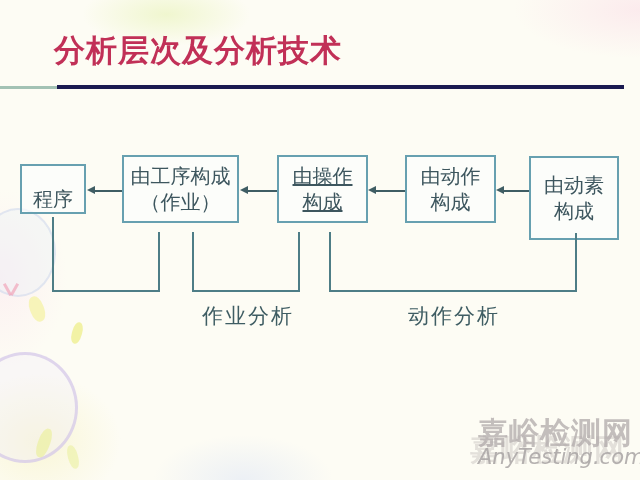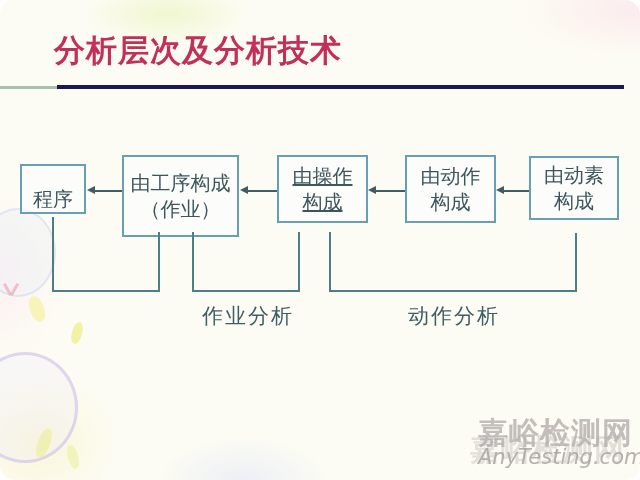--- a/index.html
+++ b/index.html
@@ -6,21 +6,20 @@
   body{font-family:"Liberation Serif","DejaVu Serif",serif;}
   .frame{
     position:relative;width:640px;height:480px;overflow:hidden;
     background-color:#fdfcf4;
     background-image:
       radial-gradient(ellipse 120px 45px at 26% 3%, rgba(239,246,205,0.95), rgba(239,246,205,0) 70%),
       radial-gradient(ellipse 180px 70px at 100% 2%, rgba(250,221,231,0.55), rgba(250,221,231,0) 70%),
       radial-gradient(ellipse 90px 120px at 0% 58%, rgba(252,233,240,0.6), rgba(252,233,240,0) 75%),
       radial-gradient(ellipse 110px 90px at 6% 92%, rgba(248,244,205,0.75), rgba(248,244,205,0) 75%),
       radial-gradient(ellipse 120px 60px at 38% 100%, rgba(219,228,246,0.5), rgba(219,228,246,0) 75%);
-    border-radius: 15px;
   }
   
   .balloon{position:absolute;border-radius:50%;}
   .balloon-left{left:-20px;top:208px;width:72px;height:85px;
     border:2px solid rgba(205,215,235,0.55);background:rgba(230,240,250,0.30);}
   .balloon-bottom{left:-28px;top:352px;width:100px;height:105px;
     border:3px solid rgba(205,190,228,0.60);background:rgba(242,238,250,0.35);}
   .sparkle{position:absolute;border-radius:45%;}
   .sp1{left:72px;top:322px;width:10px;height:22px;background:rgba(240,240,150,0.85);transform:rotate(15deg);}
   .sp2{left:30px;top:296px;width:14px;height:26px;background:rgba(245,242,170,0.80);transform:rotate(-20deg);}
@@ -38,24 +37,24 @@
   .rule-navy{position:absolute;left:57px;top:85px;width:567px;height:4px;background:#1a1a50;}
 
   
   .dbox{
     position:absolute;border:2px solid #67a0b0;background:rgba(252,254,254,0.65);
     display:flex;align-items:center;justify-content:center;text-align:center;
     color:#3d565e;font-size:20px;line-height:26px;box-sizing:border-box;
   }
   .dbox .box-label{white-space:pre-line;}
   .box-program{left:20px;top:164px;width:66px;height:50px;align-items:flex-end;}
-  .box-process{left:122px;top:155px;width:117px;height:82px;}
+  .box-process{left:122px;top:155px;width:117px;height:68px;}
   .box-operation{left:277px;top:155px;width:91px;height:68px;text-decoration:underline;}
   .box-motion{left:405px;top:155px;width:91px;height:68px;}
-  .box-therblig{left:529px;top:156px;width:90px;height:64px;}
+  .box-therblig{left:529px;top:156px;width:90px;height:84px;}
 
   
   .arrow{position:absolute;height:9px;top:186px;}
   .arrow .shaft{position:absolute;left:7px;right:0;top:3.5px;height:2px;background:#3f5d63;}
   .arrow .head{position:absolute;left:0;top:0;width:0;height:0;
     border-top:4.5px solid transparent;border-bottom:4.5px solid transparent;border-right:8px solid #3f5d63;}
   .arrow1{left:87px;width:35px;}
   .arrow2{left:240px;width:37px;}
   .arrow3{left:368px;width:37px;}
   .arrow4{left:496px;width:33px;}

